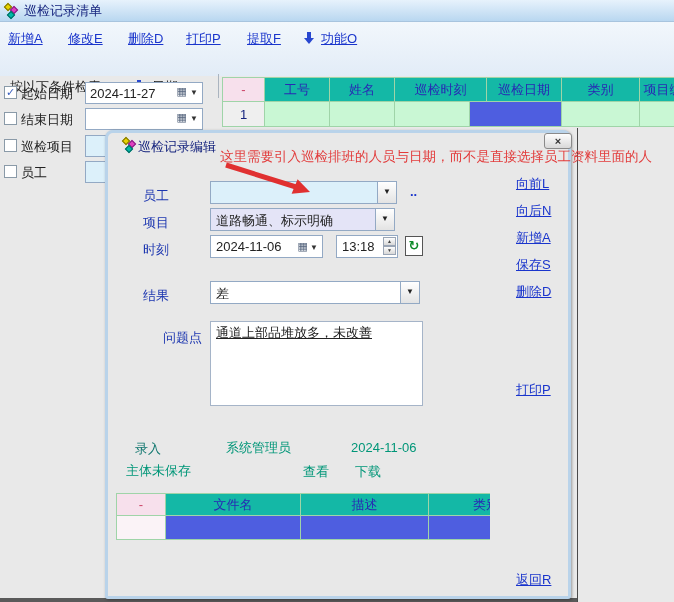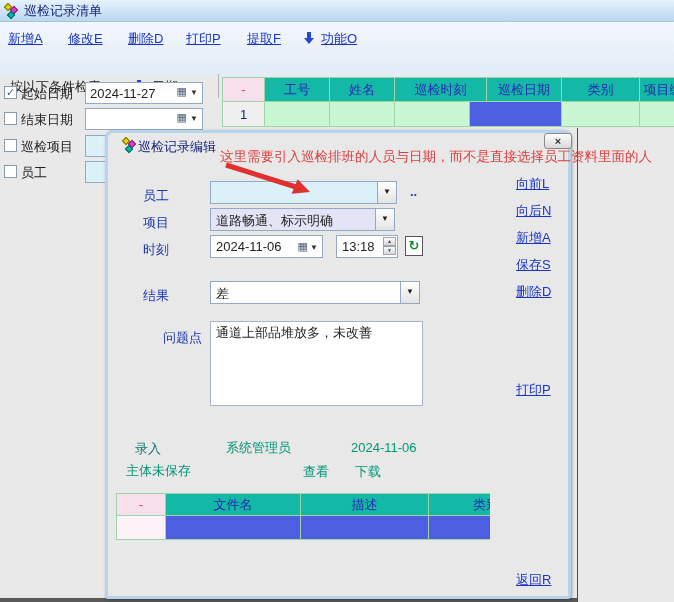--- a/index.html
+++ b/index.html
@@ -231,21 +231,21 @@
   </span>
   <span class="refreshbtn" style="left:297px;top:103px;">↻</span>
 
   <span class="dlabel" style="left:35px;top:154px;">结果</span>
   <span class="combo" style="left:102px;top:148px;width:210px;">
     <span>差</span>
     <span class="dbtn">▼</span>
   </span>
 
   <span class="dlabel" style="left:35px;top:196px;margin-left:20px;">问题点</span>
-  <div class="txtarea" style="left:102px;top:188px;width:213px;height:85px;">通道上部品堆放多，未改善</div>
+  <div class="txtarea" style="left:102px;top:188px;width:213px;height:85px;text-decoration:underline;">通道上部品堆放多，未改善</div>
 
   <span class="dlabel" style="left:27px;top:307px;color:#0f766e;">录入</span>
   <span class="teal" style="position:absolute;left:118px;top:306px;">系统管理员</span>
   <span class="teal" style="position:absolute;left:243px;top:307px;">2024-11-06</span>
   <span class="teal" style="position:absolute;left:18px;top:329px;">主体未保存</span>
   <span class="teal" style="position:absolute;left:195px;top:330px;cursor:pointer;">查看</span>
   <span class="teal" style="position:absolute;left:247px;top:330px;cursor:pointer;">下载</span>
 
   <div class="ftable">
     <div class="mrow mhead">

